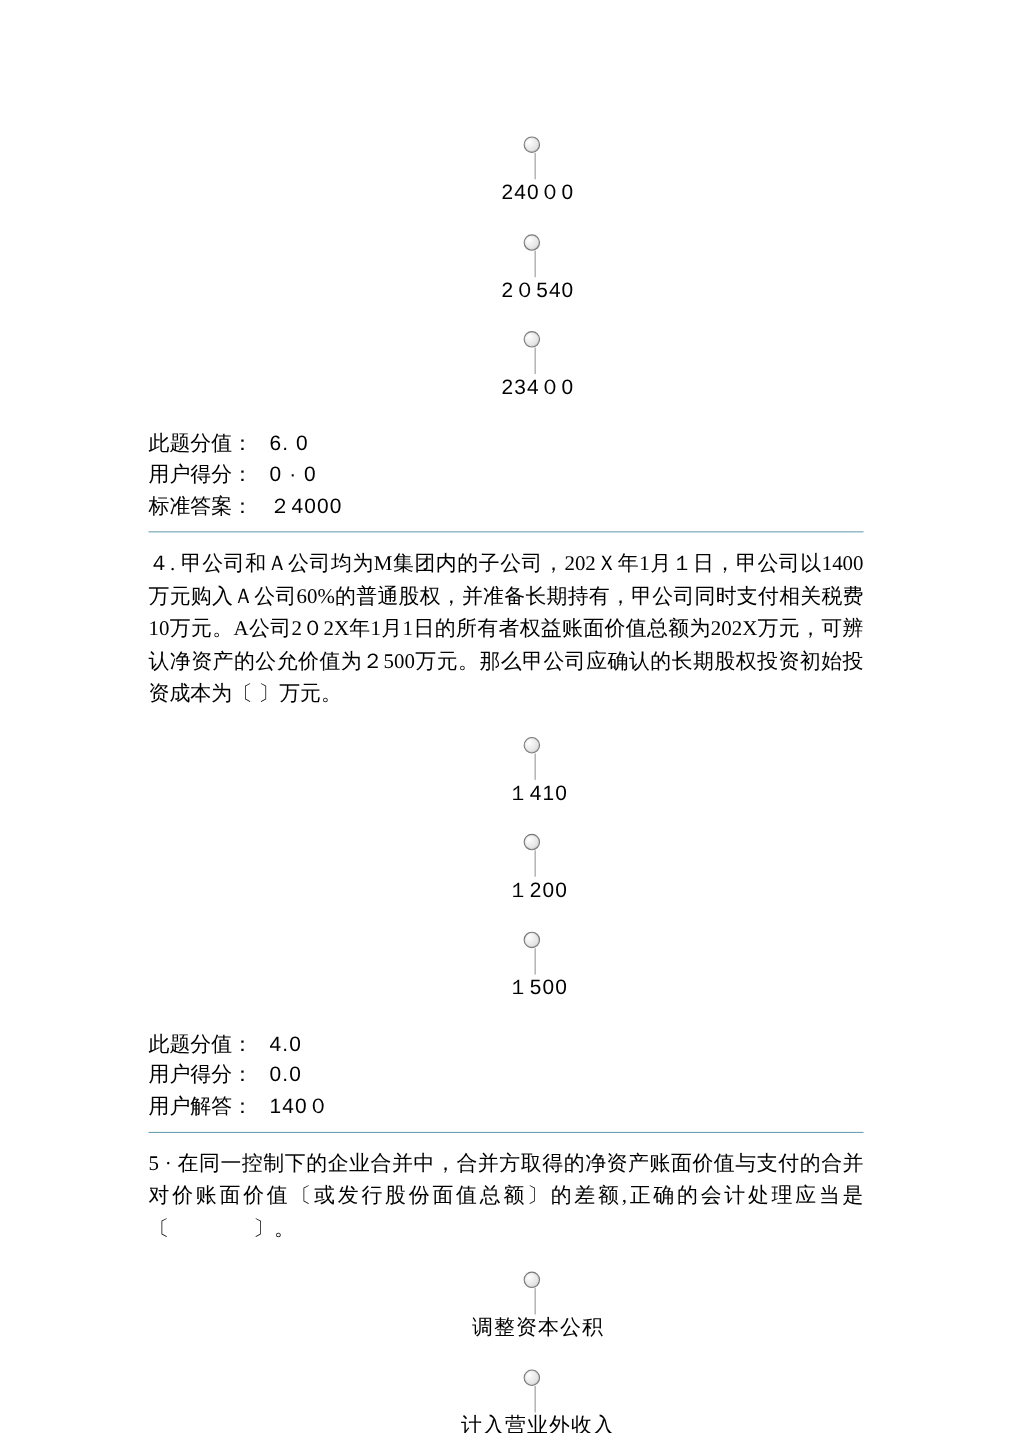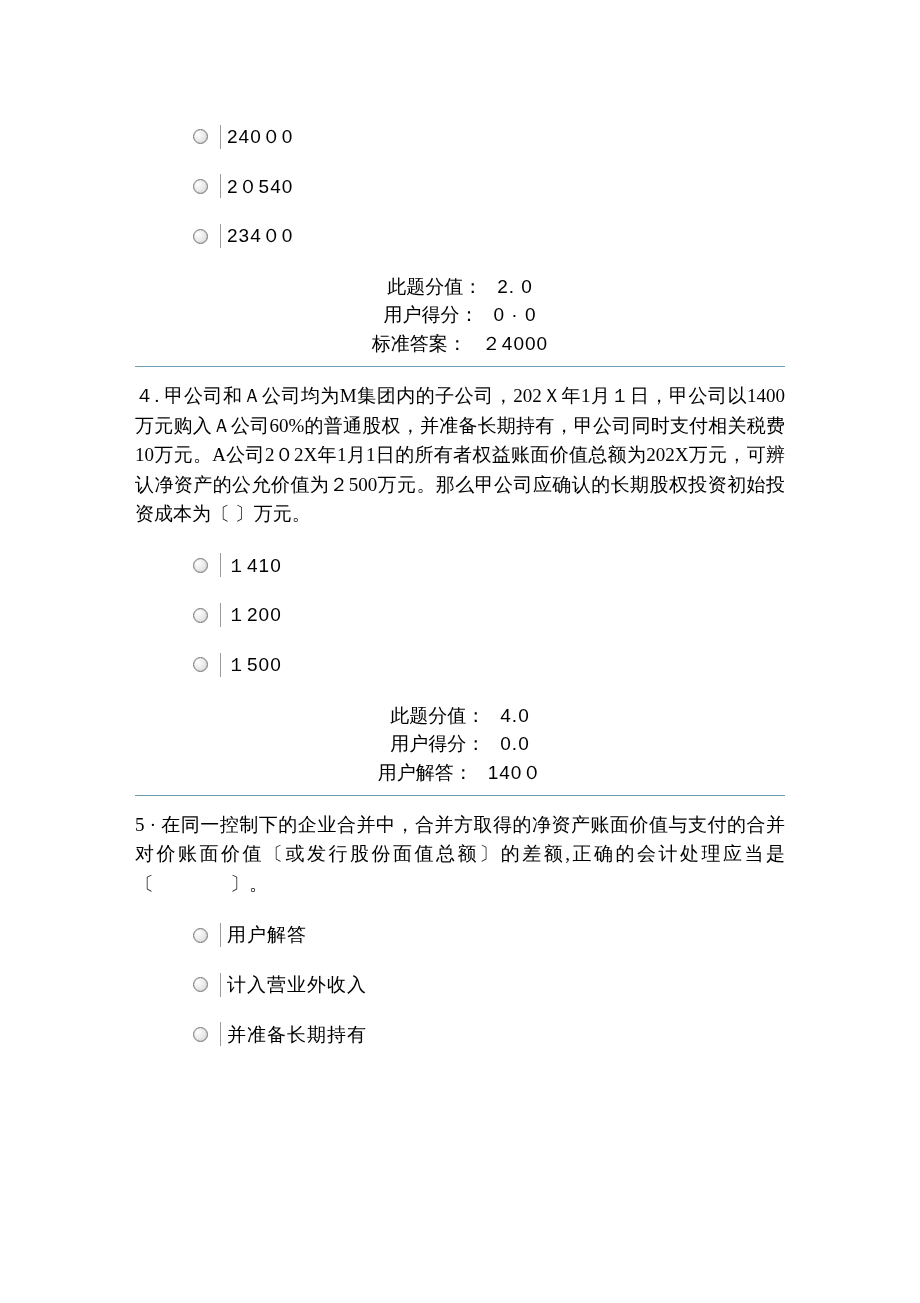--- a/index.html
+++ b/index.html
@@ -18,20 +18,21 @@
     padding: 100px 135px 40px 135px;
     box-sizing: border-box;
   }
   .options {
     margin-left: 58px;
   }
   .option-row {
     display: flex;
     align-items: center;
     margin: 24px 0;
+    flex-direction: column;
   }
   .radio {
     width: 13px;
     height: 13px;
     border-radius: 50%;
     border: 1px solid #7a7a7a;
     background: radial-gradient(circle at 30% 30%, #fff 0%, #e6e6e6 60%, #ccc 100%);
     box-shadow: inset 0 0 1px rgba(0,0,0,0.3);
     margin-right: 12px;
     flex: 0 0 auto;
@@ -46,21 +47,20 @@
     font-family: Arial, "SimSun", sans-serif;
     letter-spacing: 1px;
   }
   .score-block {
     margin-top: 22px;
     margin-bottom: 6px;
   }
   .score-row {
     display: flex;
     line-height: 1.5;
-    justify-content: center;
   }
   .score-label {
     width: 110px;
   }
   .score-val {
     font-family: Arial, "SimSun", sans-serif;
     letter-spacing: 1px;
   }
   hr.sep {
     border: none;
@@ -94,21 +94,21 @@
     <div class="option-row">
       <span class="radio"></span>
       <span class="divider"></span>
       <span class="opt-text">234０0</span>
     </div>
   </div>
 
   <div class="score-block">
     <div class="score-row">
       <span class="score-label">此题分值：</span>
-      <span class="score-val">2. 0</span>
+      <span class="score-val">6. 0</span>
     </div>
     <div class="score-row">
       <span class="score-label">用户得分：</span>
       <span class="score-val">0 · 0</span>
     </div>
     <div class="score-row">
       <span class="score-label">标准答案：</span>
       <span class="score-val">２4000</span>
     </div>
   </div>
@@ -151,21 +151,21 @@
   </div>
 
   <hr class="sep">
 
   <div class="question">5 · 在同一控制下的企业合并中，合并方取得的净资产账面价值与支付的合并对价账面价值〔或发行股份面值总额〕的差额,正确的会计处理应当是〔　　　　〕。</div>
 
   <div class="options" style="margin-top:10px;">
     <div class="option-row">
       <span class="radio"></span>
       <span class="divider"></span>
-      <span class="opt-text">用户解答</span>
+      <span class="opt-text">调整资本公积</span>
     </div>
     <div class="option-row">
       <span class="radio"></span>
       <span class="divider"></span>
       <span class="opt-text">计入营业外收入</span>
     </div>
     <div class="option-row">
       <span class="radio"></span>
       <span class="divider"></span>
       <span class="opt-text">并准备长期持有</span>

